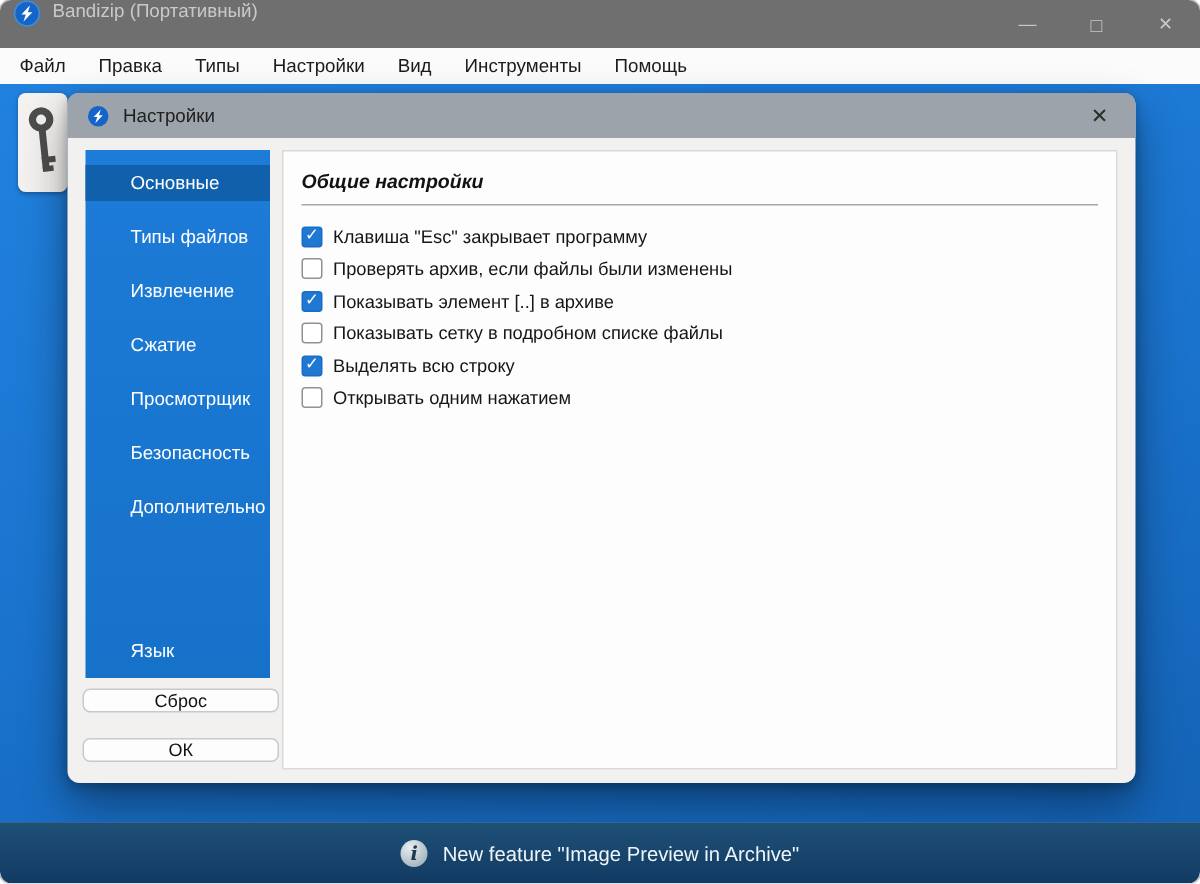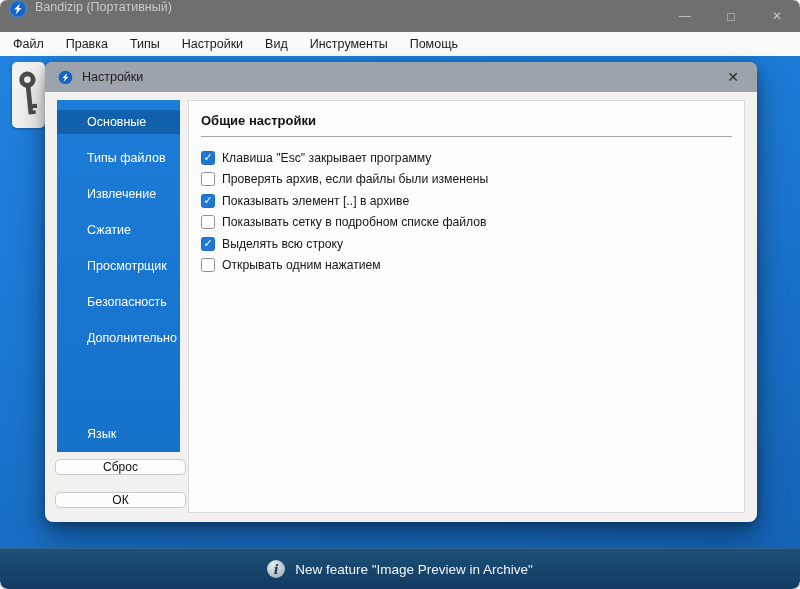--- a/index.html
+++ b/index.html
@@ -63,21 +63,21 @@
 
   .dlg-btn { position:absolute; left:10px; width:131px; height:16px; background:#fdfdfd;
              border:1px solid #c9c9c9; border-radius:5px; font-size:12px; color:#111;
              display:flex; align-items:center; justify-content:center;
              font-family:"Liberation Sans",sans-serif; }
   .btn-reset { top:397px; }
   .btn-ok { top:430px; }
 
   .panel { position:absolute; left:143px; top:38px; width:557px; height:413px;
            background:#fdfdfd; border:1px solid #d9d9d9; }
-  .panel-heading { margin:12px 12px 0 12px; font-size:13px; font-weight:bold; color:#121212; }
+  .panel-heading { margin:12px 12px 0 12px; font-size:13px; font-weight:bold; color:#121212;font-style:italic; }
   .panel-sep { margin:8px 12px 0 12px; border-top:1px solid #a6a6a6; }
   .check-list { margin:10px 0 0 12px; }
   .check-row { display:flex; align-items:center; height:21.5px; }
   .checkbox { width:14px; height:14px; border:1px solid #929292; border-radius:2.5px;
               background:#ffffff; margin-right:7px; display:flex; align-items:center;
               justify-content:center; flex:0 0 auto; }
   .checkbox.checked { background:var(--checkbox_checked,#1f78d1); border-color:#1b6cc4;
                       color:#fff; font-size:11px; }
   .checkbox.checked::after { content:"✓"; line-height:1; }
   .check-label { font-size:12.2px; color:#161616; white-space:nowrap; }
@@ -181,21 +181,21 @@
           </div>
 
 
           <div class="check-row">
             <span class="checkbox checked"></span>
             <span class="check-label">Показывать элемент [..] в архиве</span>
           </div>
 
           <div class="check-row">
             <span class="checkbox"></span>
-            <span class="check-label">Показывать сетку в подробном списке файлов</span>
+            <span class="check-label">Показывать сетку в подробном списке файлы</span>
           </div>
 
           <div class="check-row">
             <span class="checkbox checked"></span>
             <span class="check-label">Выделять всю строку</span>
           </div>
 
           <div class="check-row">
             <span class="checkbox"></span>
             <span class="check-label">Открывать одним нажатием</span>

